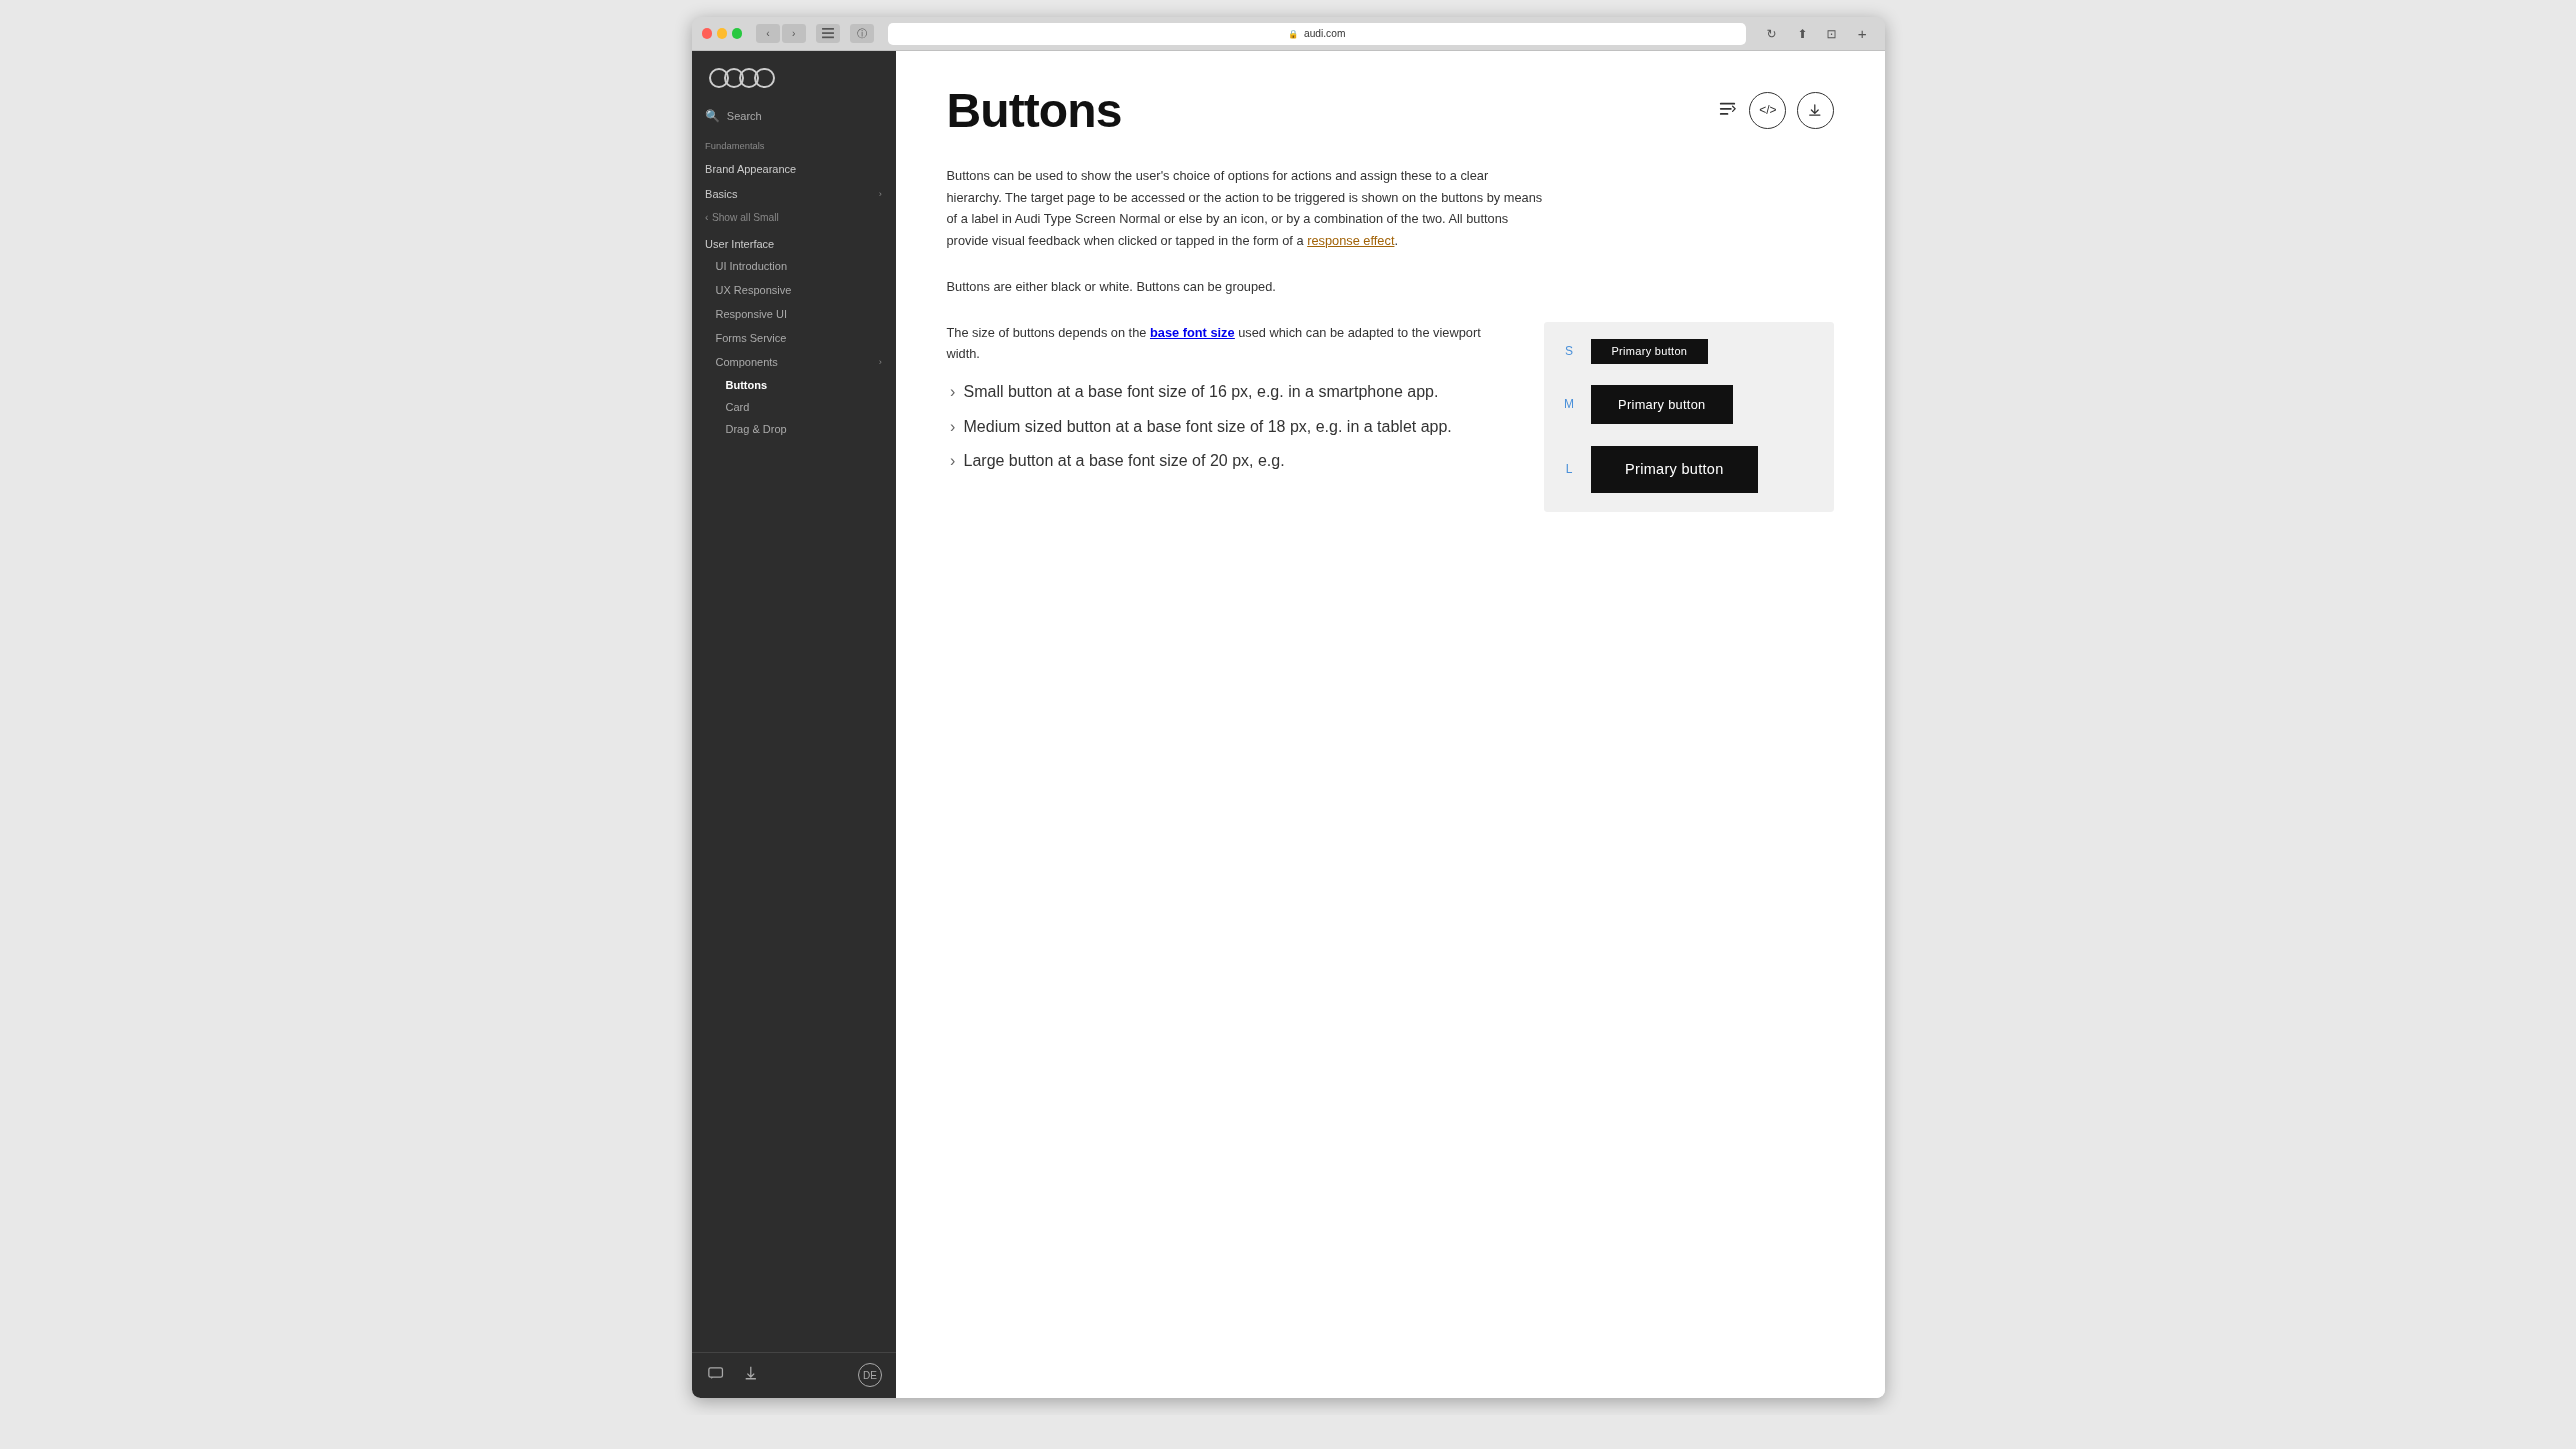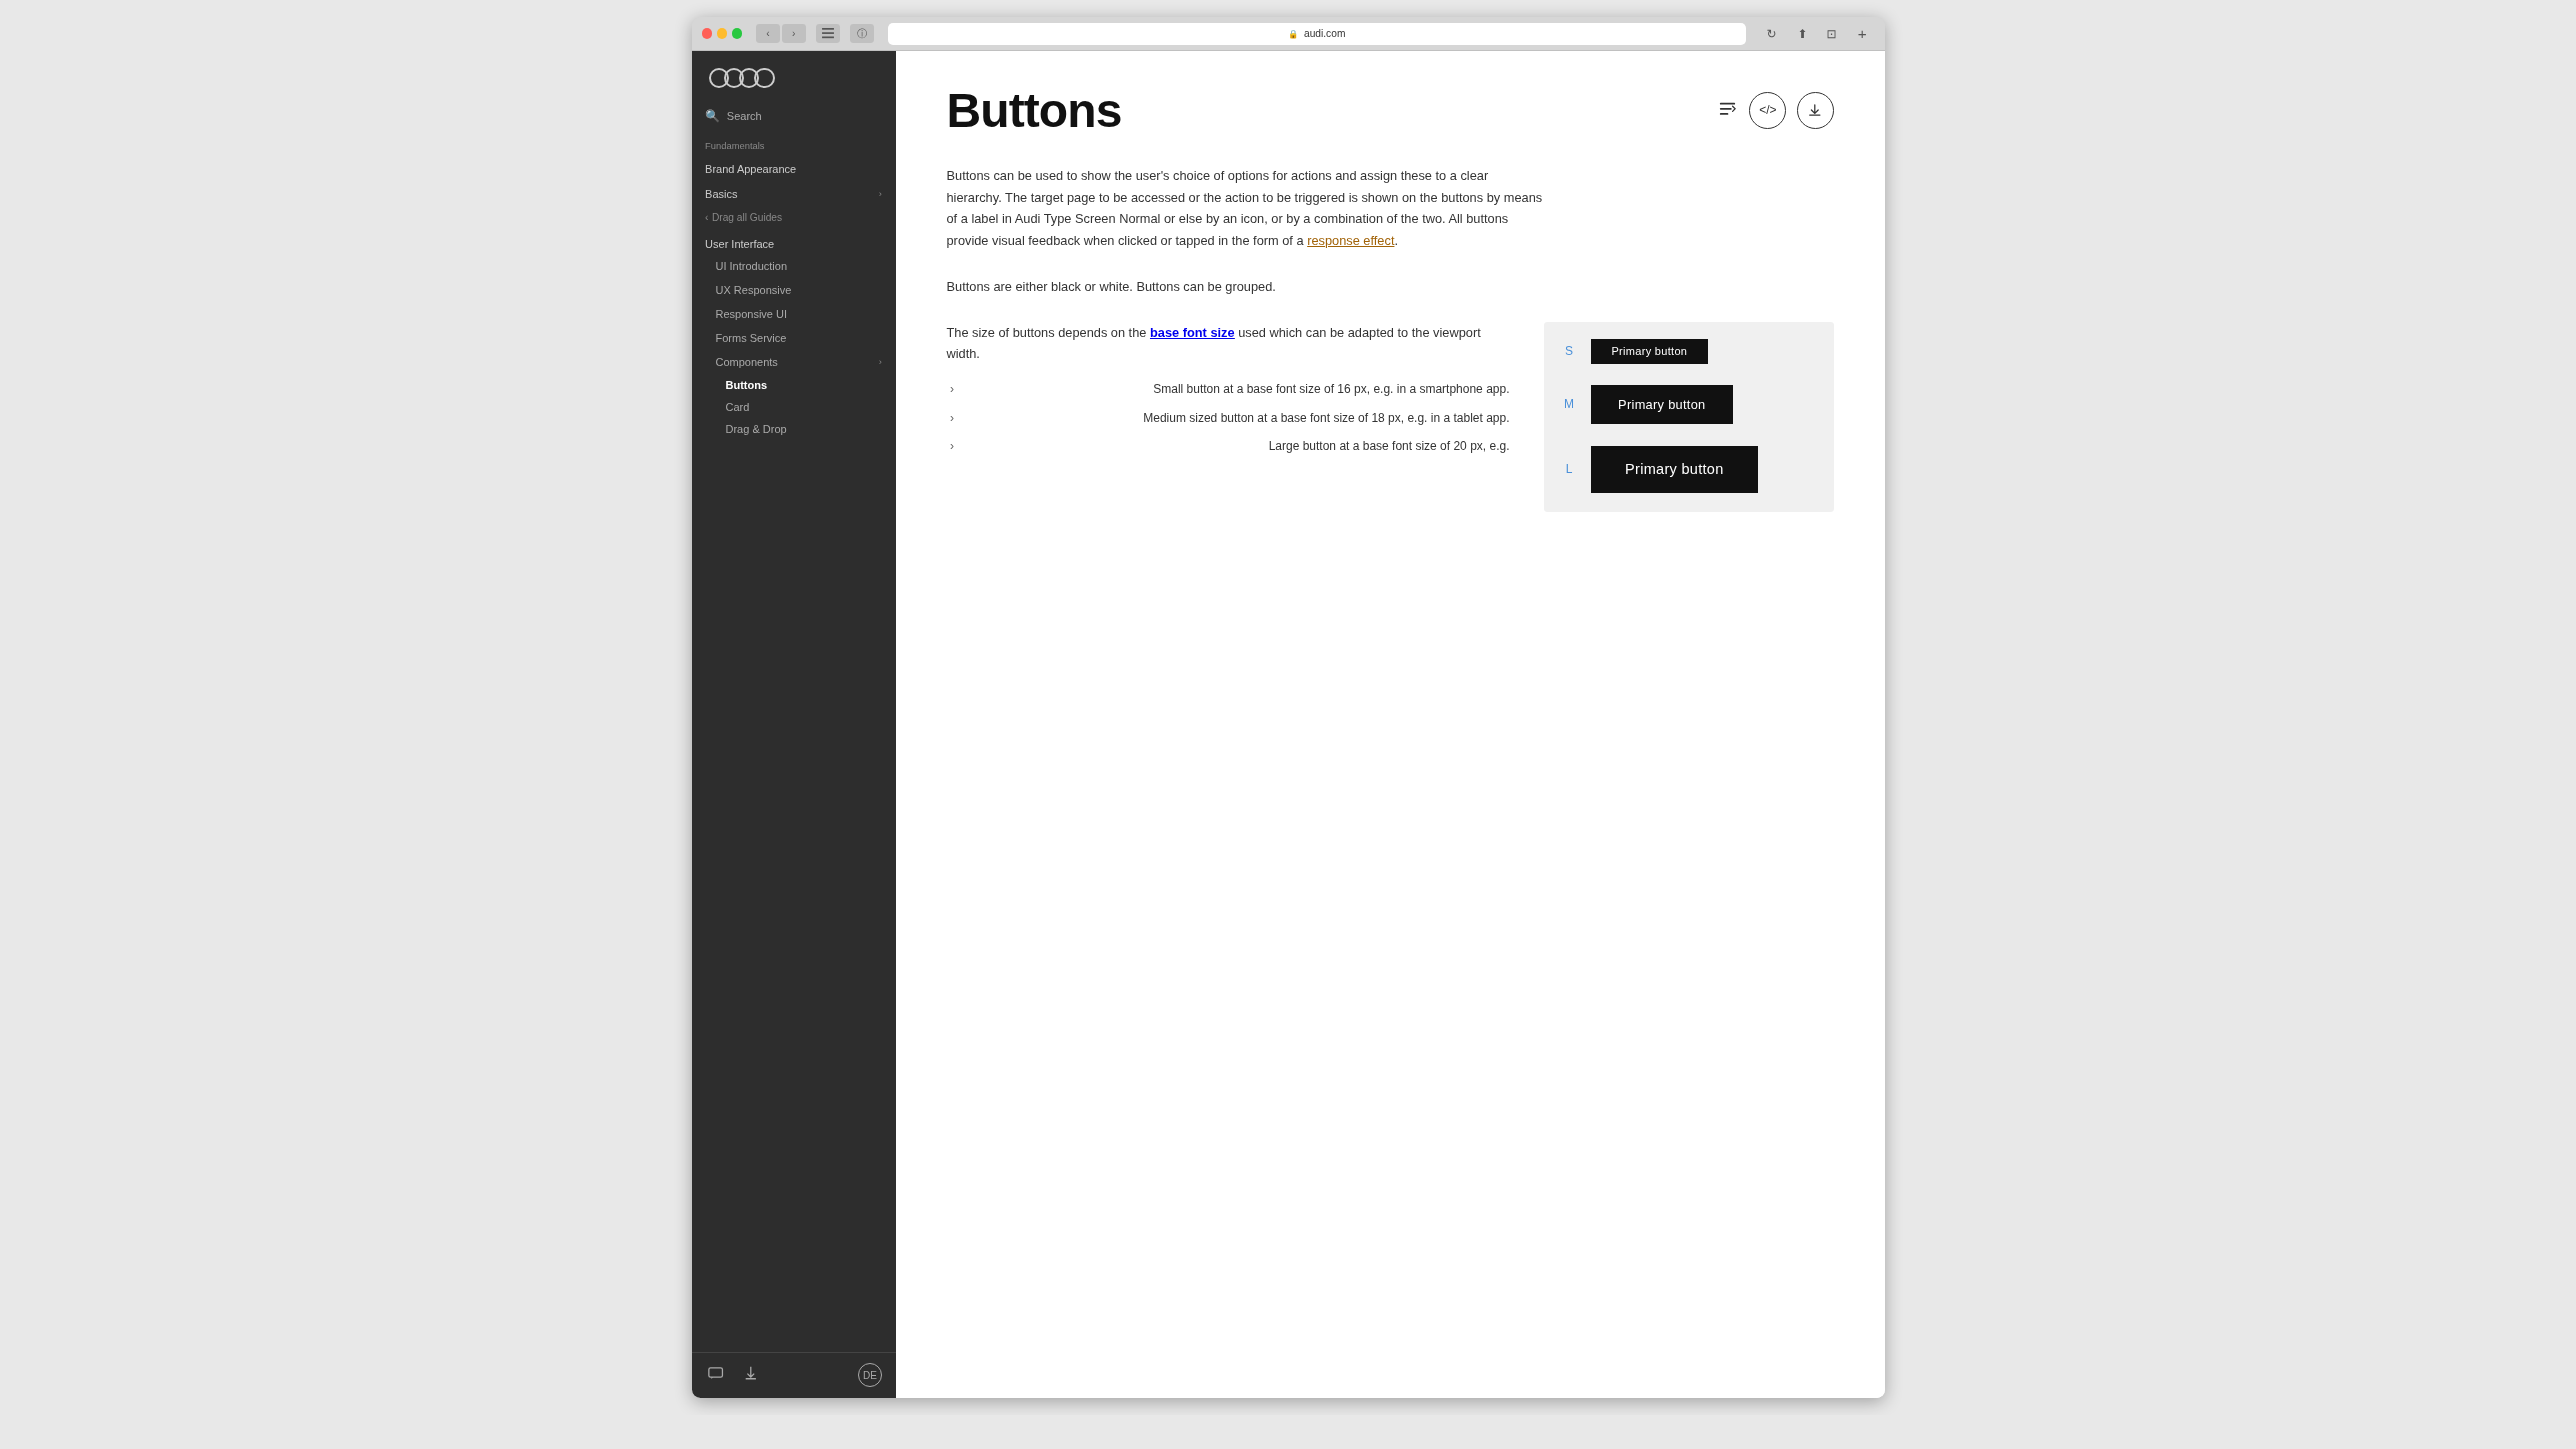--- a/index.html
+++ b/index.html
@@ -353,26 +353,25 @@
       text-decoration: underline;
     }
 
     .bullet-list {
       list-style: none;
       padding: 0;
       margin: 0;
     }
 
     .bullet-list li {
-      font-size: 12px;
+      font-size: 16px;
       color: #333;
       padding: 5.1px 0 5.1px 17px;
       position: relative;
       line-height: 1.5;
-      text-align: right;
     }
 
     .bullet-list li::before {
       content: '›';
       position: absolute;
       left: 3.4px;
       color: #666;
     }
 
     
@@ -500,21 +499,21 @@
         <span>Brand Appearance</span>
       </div>
 
       <div class="sidebar-item">
         <span>Basics</span>
         <span class="sidebar-chevron">›</span>
       </div>
 
       <div class="sidebar-show-guides">
         <span>‹</span>
-        <span>Drag all Guides</span>
+        <span>Show all Small</span>
       </div>
 
       <div class="sidebar-section-title">User Interface</div>
 
       <div class="sidebar-sub-item">
         <span>UI Introduction</span>
       </div>
       <div class="sidebar-sub-item">
         <span>UX Responsive</span>
       </div>

